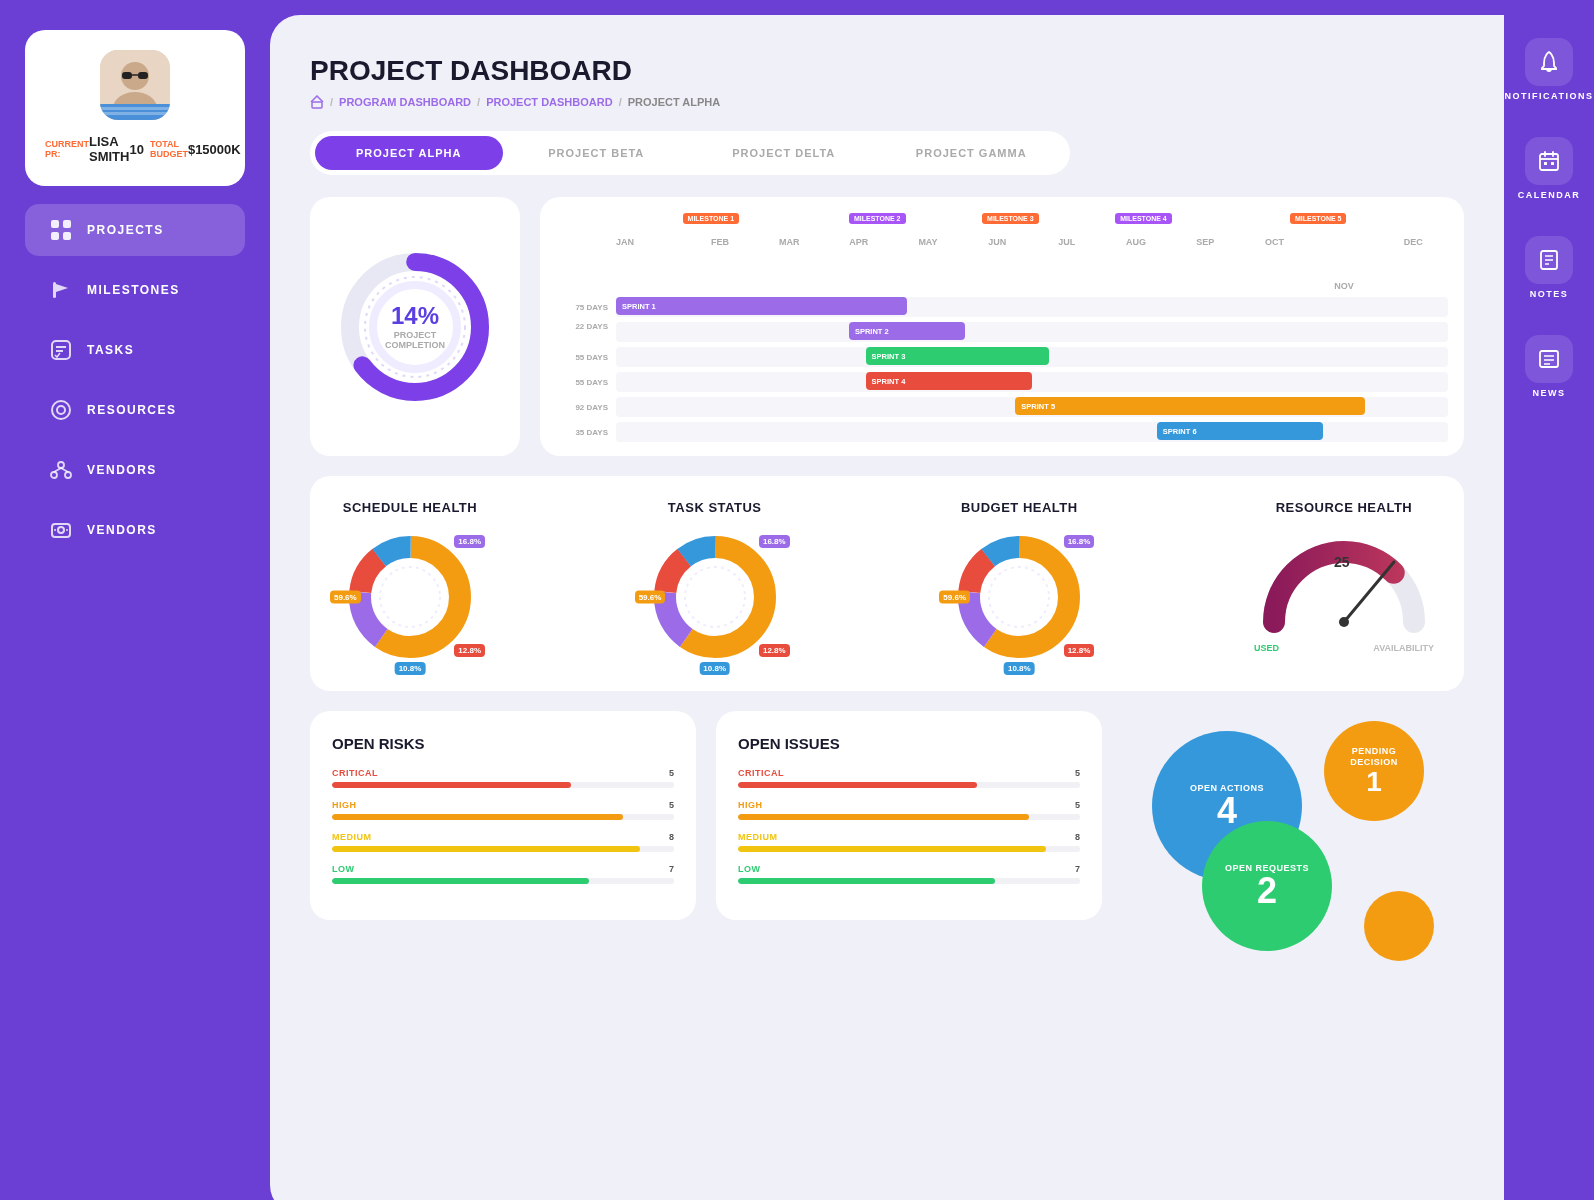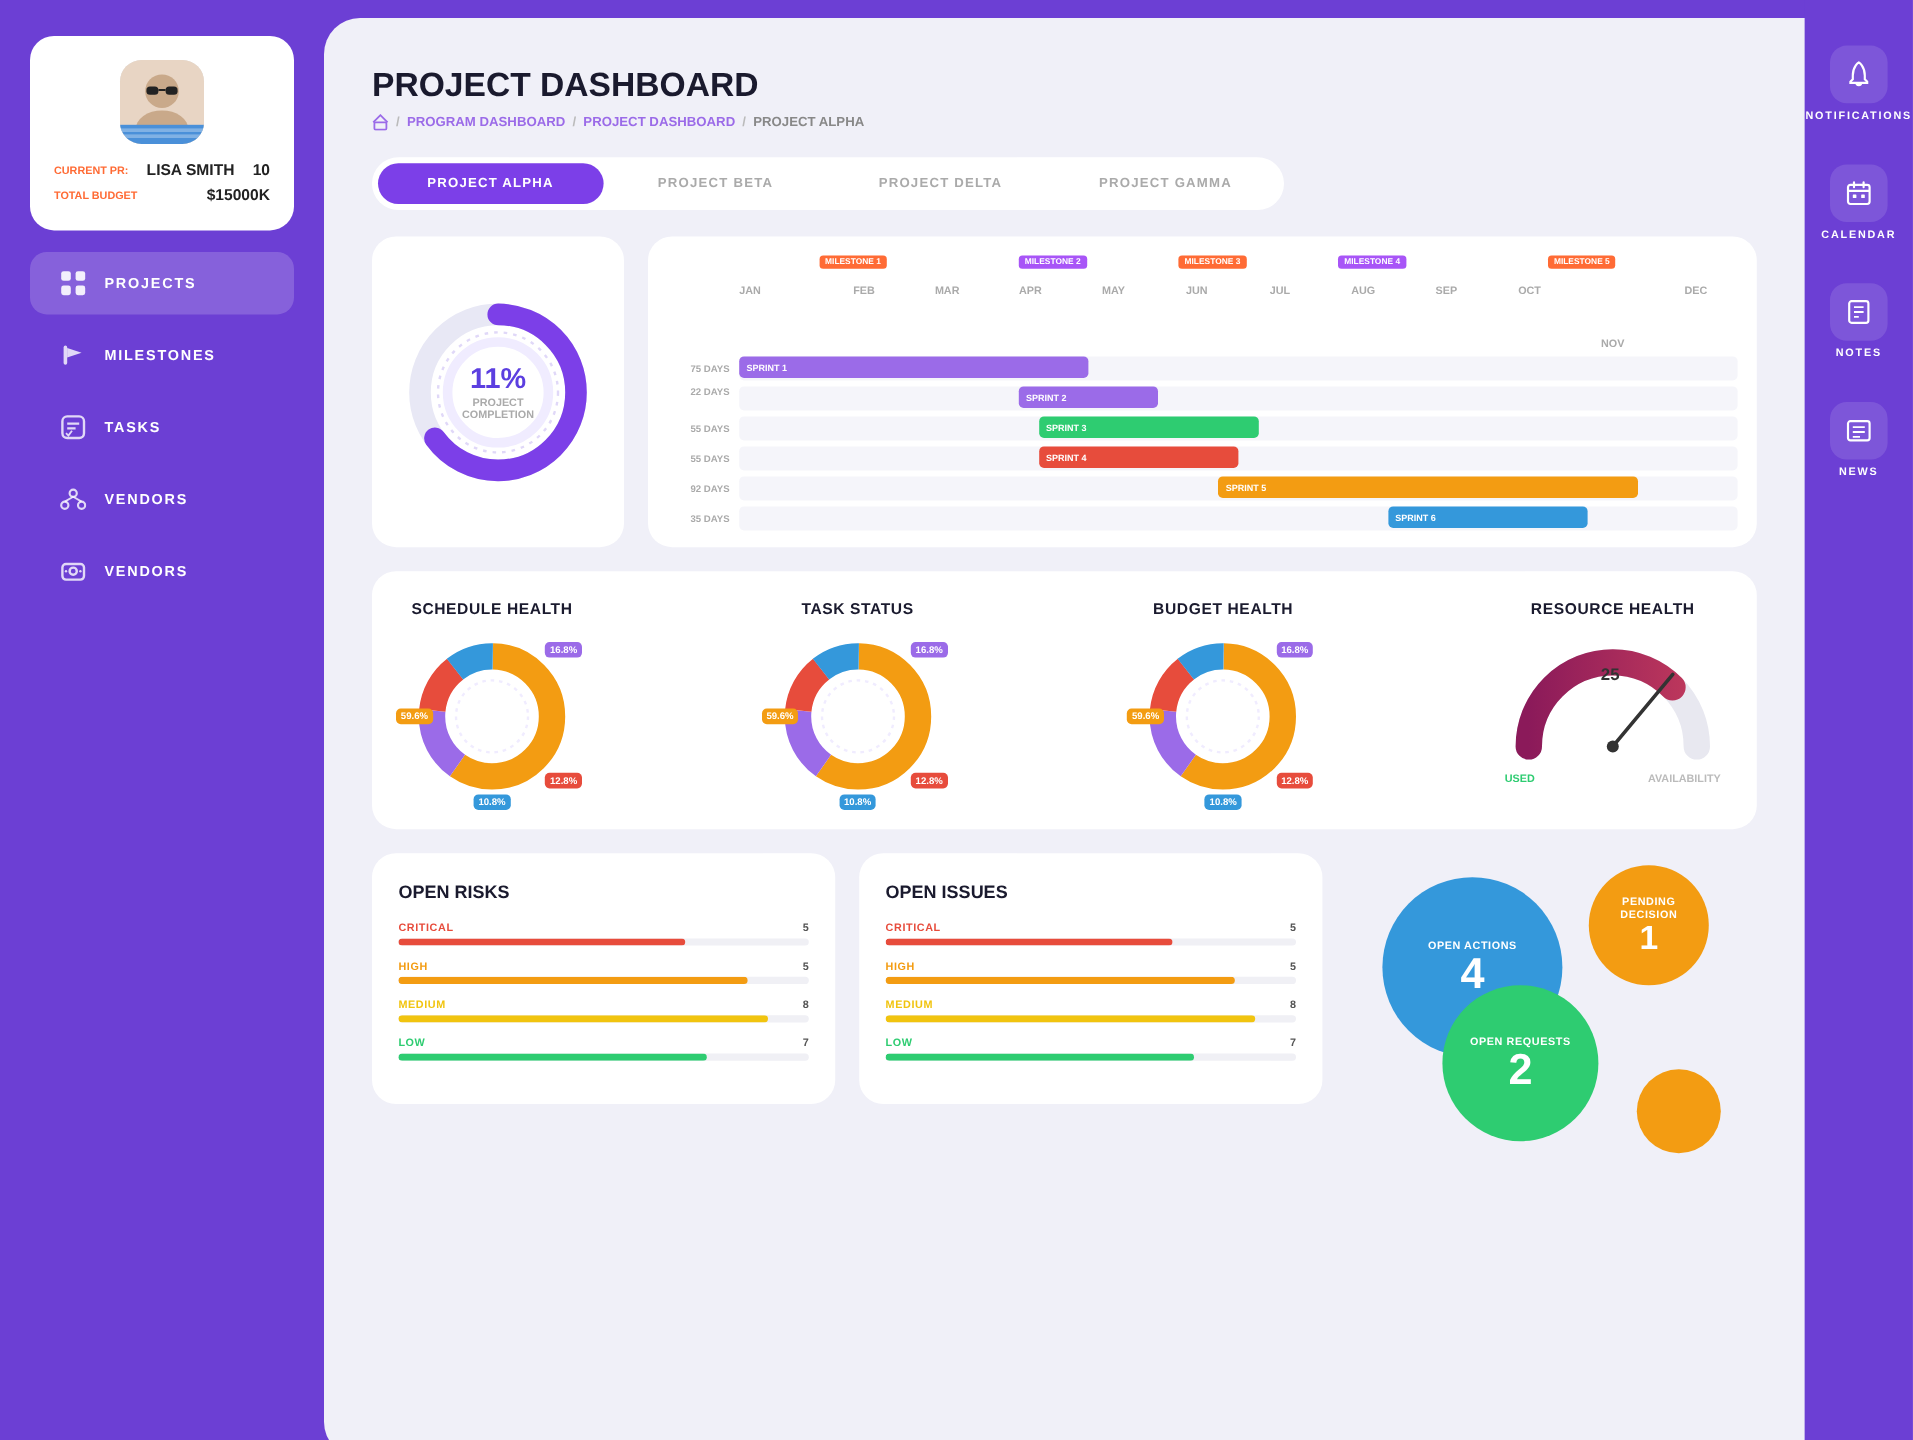--- a/index.html
+++ b/index.html
@@ -41,21 +41,21 @@
       overflow: hidden;
       margin-bottom: 14px;
       display: flex;
       align-items: center;
       justify-content: center;
     }
     .avatar svg { width: 70px; height: 70px; }
     .profile-info {
       width: 100%;
       display: flex;
-      flex-direction: column;
+      flex-direction: row;
       gap: 6px;
     }
     .profile-row {
       display: flex;
       justify-content: space-between;
       align-items: center;
     }
     .profile-label {
       font-size: 9px;
       color: #ff6b35;
@@ -454,20 +454,29 @@
     <div class="nav-item">
       <div class="nav-icon">
         <svg width="22" height="22" viewBox="0 0 22 22" fill="none">
           <rect x="2" y="2" width="18" height="18" rx="4" stroke="white" stroke-width="2" opacity="0.8"></rect>
           <line x1="6" y1="8" x2="16" y2="8" stroke="white" stroke-width="2" opacity="0.8"></line>
           <line x1="6" y1="12" x2="13" y2="12" stroke="white" stroke-width="2" opacity="0.8"></line>
           <polyline points="5,16 7,18 10,14" stroke="white" stroke-width="1.5" opacity="0.8"></polyline>
         </svg>
       </div>
       <span class="nav-label">TASKS</span>
+    </div>
+    <div class="nav-item">
+      <div class="nav-icon">
+        <svg width="22" height="22" viewBox="0 0 22 22" fill="none">
+          <circle cx="11" cy="11" r="9" stroke="white" stroke-width="2" opacity="0.8"></circle>
+          <circle cx="11" cy="11" r="4" stroke="white" stroke-width="2" opacity="0.8"></circle>
+        </svg>
+      </div>
+      <span class="nav-label">RESOURCES</span>
     </div>
     <div class="nav-item">
       <div class="nav-icon">
         <svg width="22" height="22" viewBox="0 0 22 22" fill="none">
           <circle cx="11" cy="6" r="3" stroke="white" stroke-width="1.8" opacity="0.8"></circle>
           <circle cx="4" cy="16" r="3" stroke="white" stroke-width="1.8" opacity="0.8"></circle>
           <circle cx="18" cy="16" r="3" stroke="white" stroke-width="1.8" opacity="0.8"></circle>
           <line x1="11" y1="9" x2="4" y2="13" stroke="white" stroke-width="1.5" opacity="0.8"></line>
           <line x1="11" y1="9" x2="18" y2="13" stroke="white" stroke-width="1.5" opacity="0.8"></line>
         </svg>
@@ -518,21 +527,21 @@
 
           <circle cx="80" cy="80" r="65" fill="none" stroke="#e8e8f5" stroke-width="18"></circle>
 
           <circle cx="80" cy="80" r="65" fill="none" stroke="#7c3fe8" stroke-width="18" stroke-dasharray="265 143" stroke-dashoffset="102" stroke-linecap="round"></circle>
 
           <circle cx="80" cy="80" r="50" fill="none" stroke="#e0d8f8" stroke-width="2" stroke-dasharray="3 5"></circle>
 
           <circle cx="80" cy="80" r="42" fill="none" stroke="#f0ecff" stroke-width="8"></circle>
         </svg>
         <div class="donut-center">
-          <div class="donut-pct">11%</div>
+          <div class="donut-pct">14%</div>
           <div class="donut-label">PROJECT<br>COMPLETION</div>
         </div>
       </div>
     </div>
 
     <div class="gantt-card">
 
       <div style="position:relative; height:22px; margin-left:60px; margin-bottom:2px;">
         <span class="milestone-tag" style="left:8%; background:#ff6b35;">MILESTONE 1</span>
         <span class="milestone-tag" style="left:28%; background:#a855f7;">MILESTONE 2</span>

